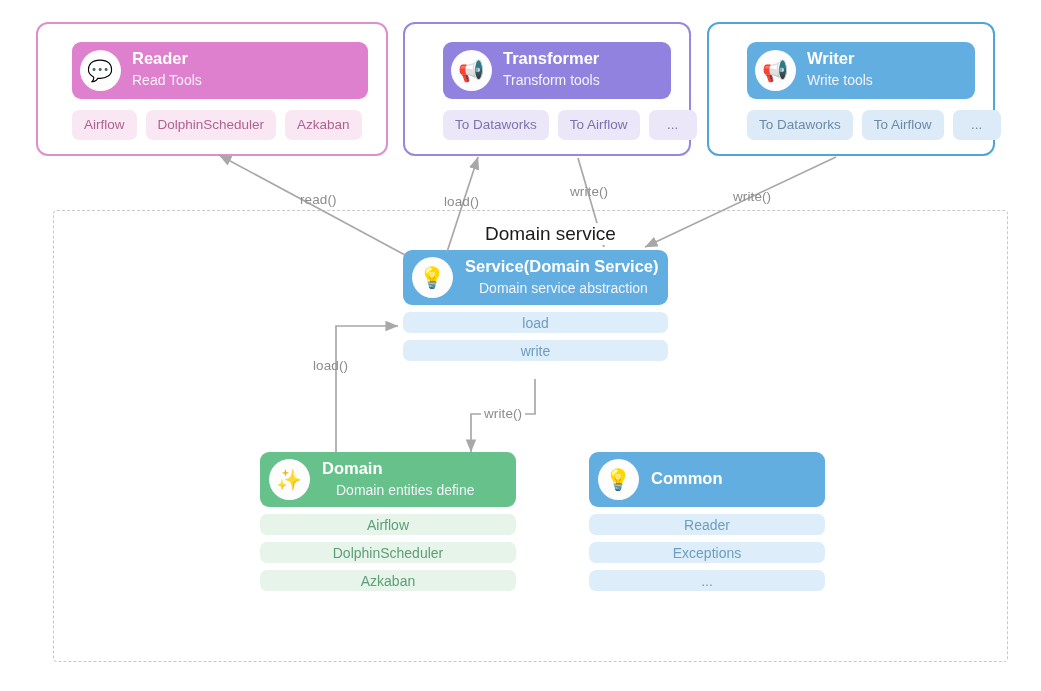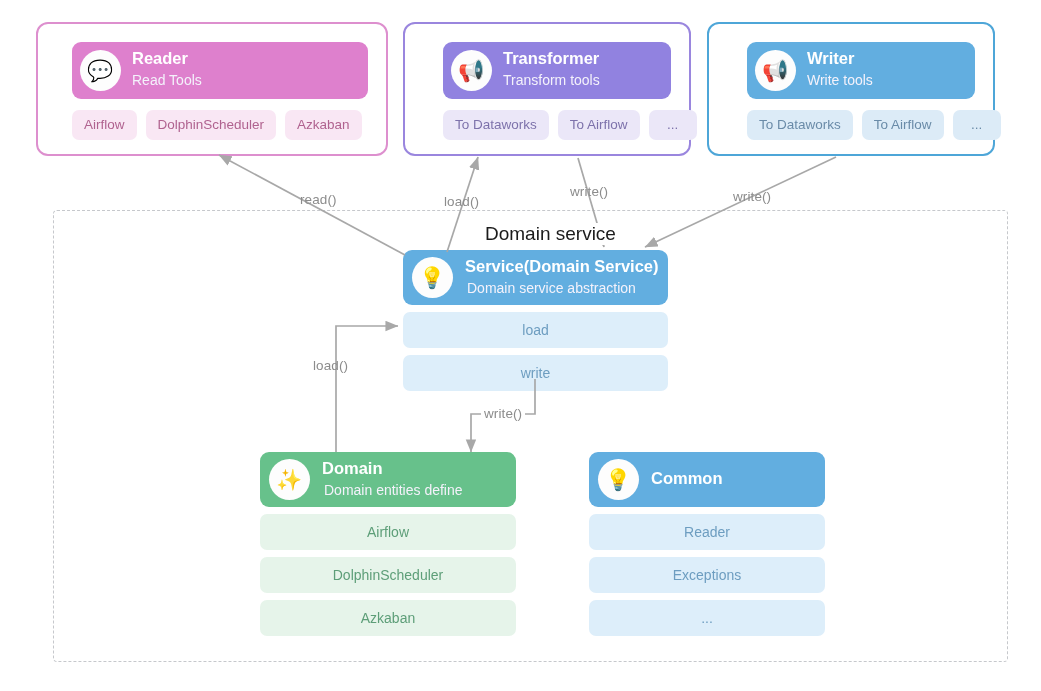--- a/index.html
+++ b/index.html
@@ -131,24 +131,24 @@
   
   .module { position: absolute; z-index: 4; }
   .module .mhead {
     position: relative;
     height: 55px;
     border-radius: 9px;
     box-sizing: border-box;
   }
   .module .mhead .hdr-icon { left: 9px; top: 7px; }
   .module .mhead .hdr-title { left: 62px; }
-  .module .mhead .hdr-sub { left: 64px; }
+  .module .mhead .hdr-sub { left: 76px; }
   .module .mrow {
     position: relative;
-    height: 36px;
+    height: 21px;
     margin-top: 7px;
     border-radius: 7px;
     font-size: 14px;
     display: flex;
     align-items: center;
     justify-content: center;
     box-sizing: border-box;
   }
 </style>
 </head>

